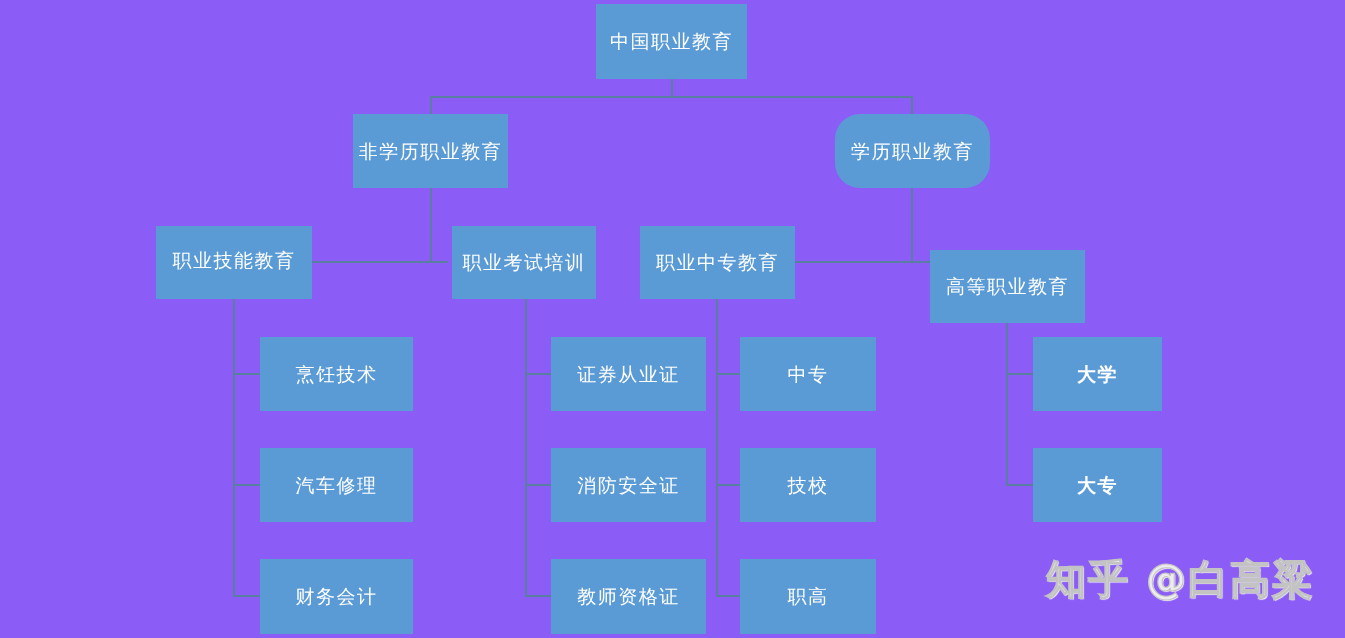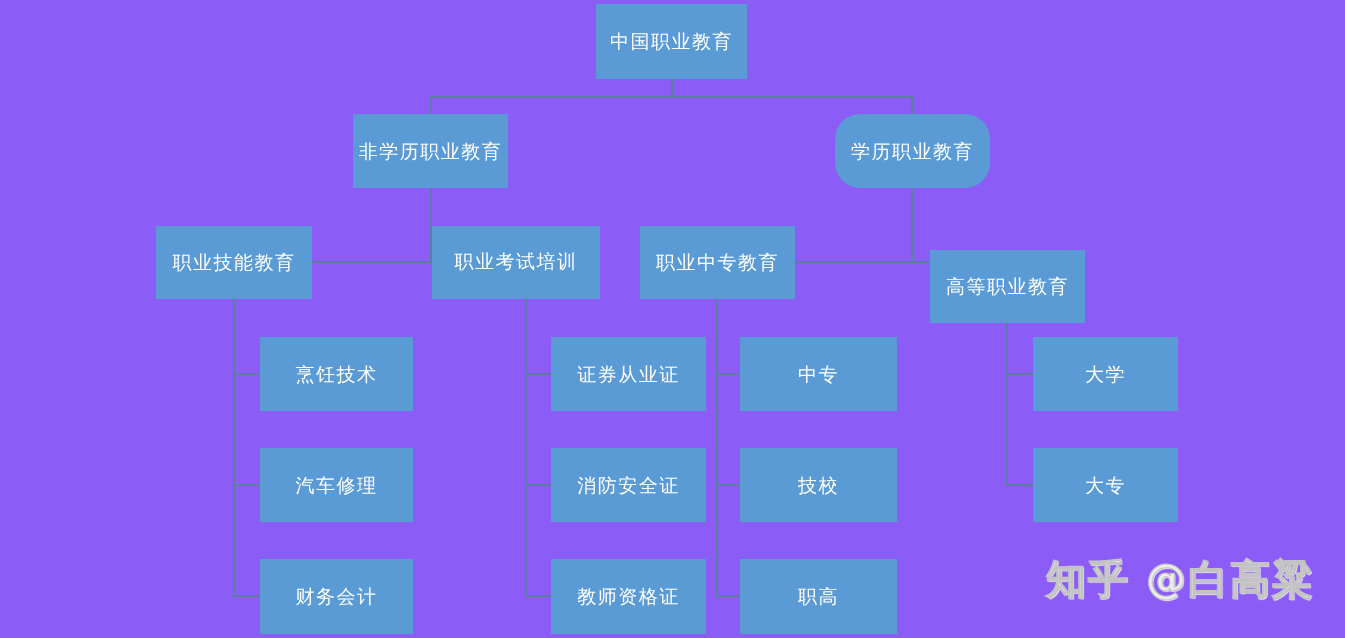--- a/index.html
+++ b/index.html
@@ -26,29 +26,29 @@
     user-select: none;
   }
   .line {
     position: absolute;
     background: #5A7E9F;
   }
   
   .n-root { left: 596px; top: 4px;   width: 151px; height: 75px; }
   .n-l2a  { left: 353px; top: 114px; width: 155px; height: 74px; }
   .n-l2b  { left: 835px; top: 114px; width: 155px; height: 74px; border-radius: 25px; }
-  .n-l3a  { left: 156px; top: 226px; width: 156px; height: 73px; }
-  .n-l3b  { left: 432px; top: 226px; width: 168px; height: 73px; font-family: Liberation Serif, serif; }
+  .n-l3a  { left: 156px; top: 226px; width: 156px; height: 73px; font-family: Liberation Mono, monospace; }
+  .n-l3b  { left: 452px; top: 226px; width: 144px; height: 73px; }
   .n-l3c  { left: 640px; top: 226px; width: 155px; height: 73px; }
   .n-l3d  { left: 930px; top: 226px; width: 155px; height: 73px; margin-top: 24px; }
 
   .c1 { left: 260px;  width: 153px; }
   .c2 { left: 551px;  width: 155px; }
-  .c3 { left: 740px;  width: 157px; }
-  .c4 { left: 1033px; width: 145px; }
+  .c3 { left: 740px;  width: 136px; }
+  .c4 { left: 1033px; width: 129px; font-weight: bold; }
   .r1 { top: 337px; height: 74px; }
   .r2 { top: 448px; height: 74px; }
   .r3 { top: 559px; height: 75px; }
 
   
   .ln-root-v  { left: 671px; top: 79px;  width: 2px;   height: 17px; }
   .ln-top-h   { left: 430px; top: 96px;  width: 483px; height: 2px; }
   .ln-l2a-v   { left: 430px; top: 96px;  width: 2px;   height: 18px; }
   .ln-l2b-v   { left: 911px; top: 96px;  width: 2px;   height: 18px; }
 

